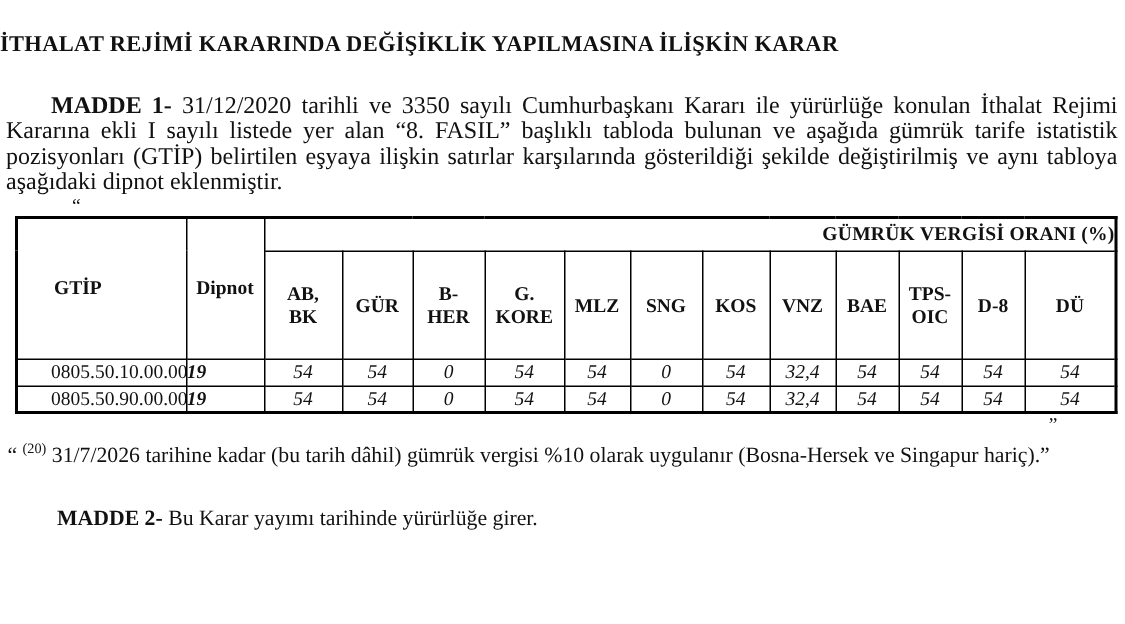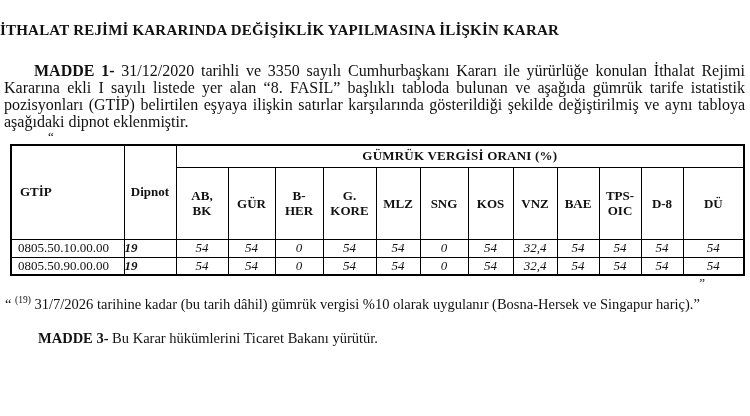--- a/index.html
+++ b/index.html
@@ -48,27 +48,27 @@
   table.tariff td, table.tariff th {
     border: 1px solid #000;
     font-size: 13px;
     color: #111;
     overflow: hidden;
   }
   th.group-hdr {
     height: 22px;
     font-weight: bold;
     font-size: 13.5px;
-    text-align: center;
+    text-align: right;
     vertical-align: middle;
     letter-spacing: 0.2px;
   }
   th.gtip-hdr {
     text-align: left;
-    padding-left: 8px;
+    padding-left: 24px;
     font-weight: bold;
     font-size: 13.5px;
     vertical-align: middle;
   }
   th.dipnot-hdr {
     text-align: center;
     font-weight: bold;
     font-size: 13px;
     vertical-align: middle;
   }
@@ -76,21 +76,21 @@
     height: 72px;
     font-weight: bold;
     text-align: center;
     vertical-align: middle;
     white-space: pre-line;
     line-height: 15px;
   }
   td.gtip-cell {
     height: 18px;
     text-align: left;
-    padding-left: 6px;
+    padding-left: 22px;
     vertical-align: middle;
     font-family: Liberation Serif, serif;
   }
   td.dipnot-cell {
     text-align: left;
     font-weight: bold;
     font-style: italic;
     vertical-align: middle;
   }
   td.val-cell {
@@ -207,18 +207,18 @@
       <td class="val-cell">54</td>
       <td class="val-cell">54</td>
       <td class="val-cell">54</td>
       <td class="val-cell">54</td>
     </tr>
   </tbody>
     </table>
 
   <div class="close-quote-line">”</div>
 
-  <p class="footnote"><span>“</span> <sup>(19)</sup><span> 31/7/2026 tarihine kadar (bu tarih dâhil) gümrük vergisi %10 olarak uygulanır (Bosna-Hersek ve Singapur hariç).”</span></p>
-
-
-  <p class="madde-para madde3"><span class="madde-label">MADDE 3-</span><span> Bu Karar hükümlerini Ticaret Bakanı yürütür.</span></p>
+  <p class="footnote"><span>“</span> <sup>(20)</sup><span> 31/7/2026 tarihine kadar (bu tarih dâhil) gümrük vergisi %10 olarak uygulanır (Bosna-Hersek ve Singapur hariç).”</span></p>
+
+  <p class="madde-para madde2"><span class="madde-label">MADDE 2-</span><span> Bu Karar yayımı tarihinde yürürlüğe girer.</span></p>
+
 
 </div>
 
 </body></html>

